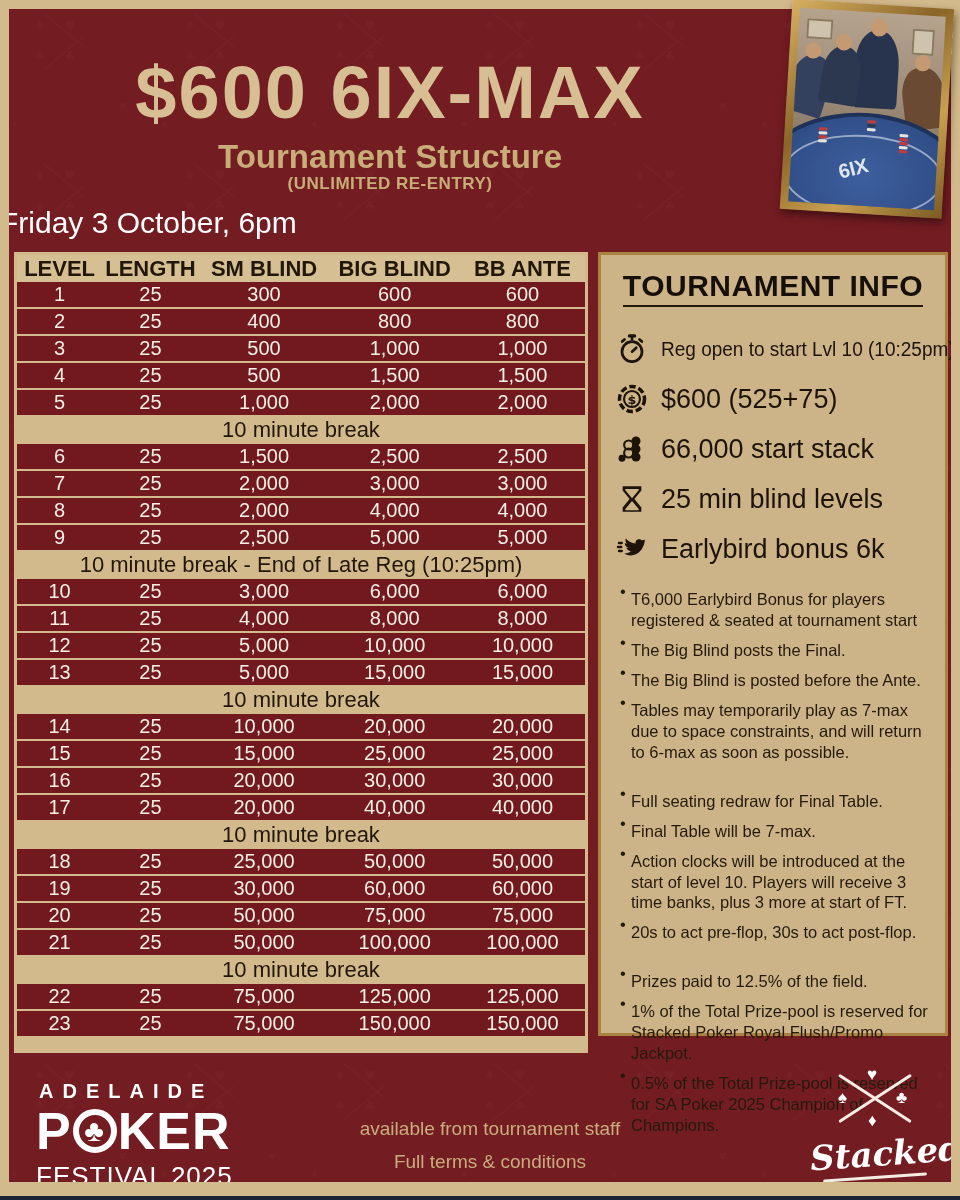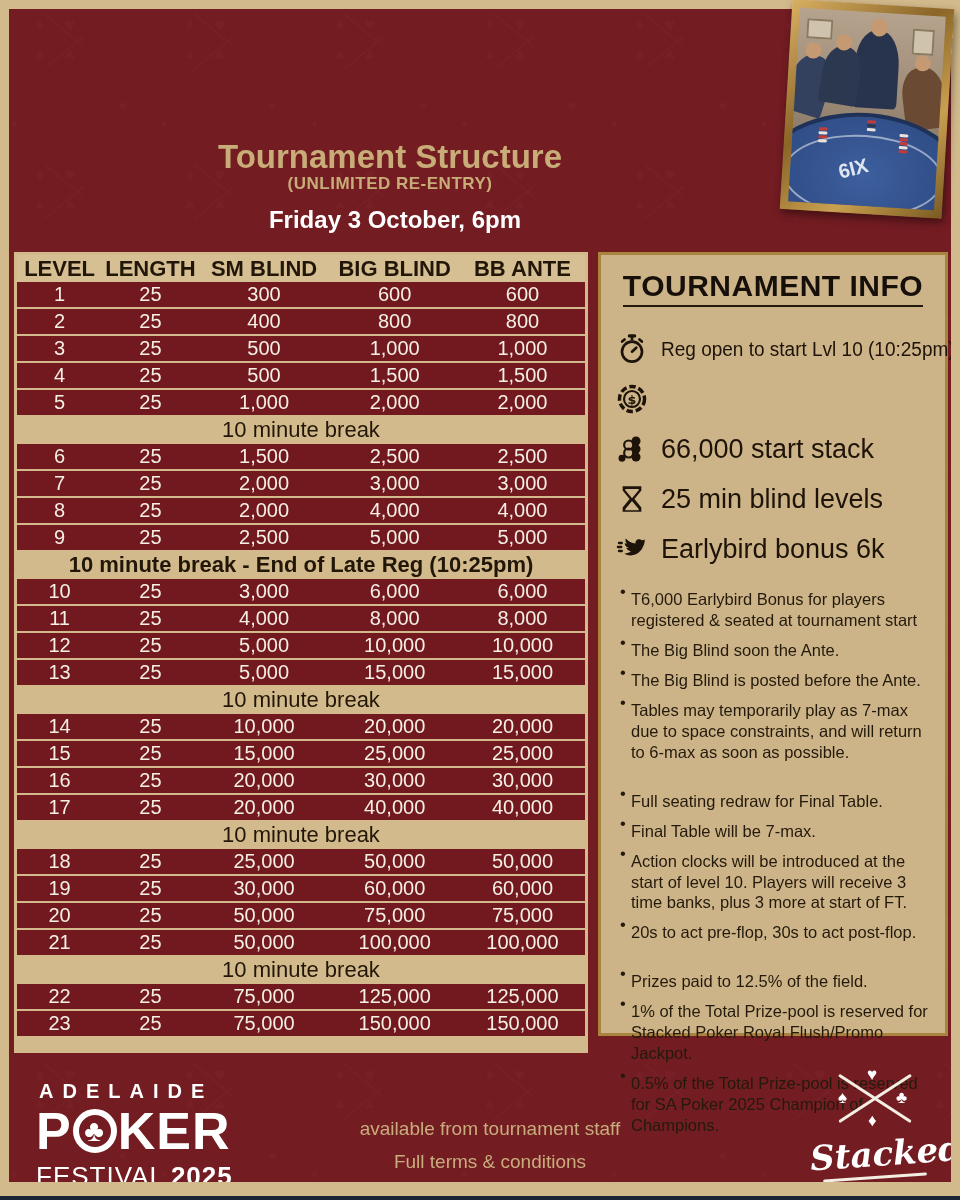--- a/index.html
+++ b/index.html
@@ -16,22 +16,22 @@
   }
   .navy-strip { position:absolute; left:0; right:0; bottom:0; height:4px; background:#1c2533; z-index:31; }
 
   
   .title { position:absolute; top:50px; left:0; width:780px; text-align:center;
     font-size:74px; font-weight:800; letter-spacing:2px; color:#d7bf93; }
   .subtitle { position:absolute; top:138px; left:0; width:780px; text-align:center;
     font-size:33px; font-weight:700; color:#c9ad79; }
   .reentry { position:absolute; top:174px; left:0; width:780px; text-align:center;
     font-size:17px; font-weight:700; letter-spacing:.5px; color:#c9ad79; }
-  .datetime { position:absolute; top:206px; left:0; width:790px; text-align:center;
-    font-size:24px; font-weight:700; color:#ffffff; }
+  .datetime { position:absolute; top:206px; left:0; width:790px; 
+    font-size:30px; font-weight:400; color:#ffffff; }
 
   
   .photo-frame {
     position:absolute; left:786px; top:4px; width:162px; height:210px;
     transform:rotate(3.5deg); z-index:32;
     background:linear-gradient(135deg,#d8b063,#8a6527 40%,#c9a050 70%,#7a5a22);
     padding:8px; box-shadow:2px 4px 8px rgba(0,0,0,.45);
   }
   .photo-inner { position:relative; width:100%; height:100%; overflow:hidden;
     background:linear-gradient(180deg,#b5a38e 0%,#9c8a76 45%,#6d6052 100%); }
@@ -51,21 +51,21 @@
     position:absolute; left:14px; top:252px; width:574px;
     border:3px solid #d3ba8c; background:#d3ba8c; z-index:5;
   }
   .t-head { display:flex; height:27px; align-items:center; background:#d6bf92;
     font-weight:700; font-size:22px; color:#211607; }
   .t-row { display:flex; height:25px; margin-bottom:2px; align-items:center;
     background:#72191f; color:#f5efe4; font-size:20px; }
   .t-row:last-child { margin-bottom:14px; }
   .t-break { display:flex; height:25px; margin-bottom:2px; align-items:center; justify-content:center;
     background:#d3ba8c; color:#211607; font-size:22px; }
-  .t-break.bold { font-weight:700; }
+  .t-break.bold { font-weight:400; }
   .cell { text-align:center; }
   .c0 { width:15%; } .c1 { width:17%; } .c2 { width:23%; } .c3 { width:23%; } .c4 { width:22%; }
 
   
   .info-panel {
     position:absolute; left:598px; top:252px; width:350px; height:784px;
     background:#cdb488; border:3px solid #aa8340; z-index:5;
     padding:12px 14px 10px 14px; color:#241a0c;
   }
   .info-title { width:fit-content; margin:2px auto 24px auto; font-size:30px; font-weight:700;
@@ -83,21 +83,21 @@
   .bullet .btxt { flex:1;margin-top:8px; }
 
   
   .fest-logo { position:absolute; left:36px; top:1072px; color:#fff; z-index:6;margin-top:8px; }
   .fest-line1 { font-size:20px; font-weight:700; letter-spacing:9px; margin-left:3px; }
   .fest-line2 { font-size:52px; font-weight:800; letter-spacing:1px; line-height:1.0;
     display:flex; align-items:center; margin-top:2px; }
   .club-o { display:inline-flex; width:44px; height:44px; border:6px solid #fff; border-radius:50%;
     align-items:center; justify-content:center; font-size:30px; line-height:1; margin:0 1px; }
   .fest-line3 { font-size:26px; margin-top:4px; letter-spacing:1px; }
-  .fest-line3 .yr { font-weight:700; margin-left:6px; }
+  .fest-line3 .yr { font-weight:400; margin-left:6px; }
   .terms { position:absolute; left:240px; top:1112px; width:500px; text-align:center;
     color:#c9ad7e; font-size:19px; line-height:1.75; z-index:6; }
   .stacked-logo { position:absolute; left:810px; top:1068px; width:130px; text-align:center;
     color:#fff; z-index:6; }
   .suit-cross { position:relative; width:78px; height:62px; margin:0 auto; }
   .suit-cross .ln { position:absolute; left:-4px; top:29px; width:86px; height:2.5px;
     background:#f3ede2; border-radius:2px; }
   .suit-cross .s { position:absolute; font-size:17px; line-height:1; }
   .stacked-name { font-family:"DejaVu Serif","Liberation Serif",serif; font-style:italic;
     font-weight:700; font-size:34px; margin-top:4px; transform:rotate(-4deg); }
@@ -121,20 +121,21 @@
           <rect x="28" y="26" width="52" height="1.5" transform="rotate(40 54 42)"></rect>
           <rect x="28" y="56" width="52" height="1.5" transform="rotate(-40 54 42)"></rect>
           <text x="118" y="110" font-size="10">♥</text>
           <text x="10" y="128" font-size="10">♦</text>
         </g>
       </pattern>
     </defs>
     <rect width="100%" height="100%" fill="url(#suits)" opacity="0.28"></rect>
   </svg>
 
+  <div class="title">$600 6IX-MAX</div>
   <div class="subtitle">Tournament Structure</div>
   <div class="reentry">(UNLIMITED RE-ENTRY)</div>
   <div class="datetime">Friday 3 October, 6pm</div>
 
   <div class="photo-frame">
     <div class="photo-inner">
       <div class="wall-pic" style="left:8px;top:10px;width:26px;height:20px;"></div>
       <div class="wall-pic" style="right:10px;top:14px;width:22px;height:26px;"></div>
       <div class="person" style="left:58px;top:18px;width:44px;height:78px;background:#28344e;"></div>
       <div class="head" style="left:72px;top:6px;width:17px;height:18px;"></div>
@@ -362,20 +363,21 @@
           <span class="hl-text">Reg open to start Lvl 10 (10:25pm)</span>
         </div>
         <div class="hl-row">
           <span class="hl-icon">
             <svg viewBox="0 0 24 24">
               <circle cx="12" cy="12" r="9.4" fill="none" stroke="#1d1309" stroke-width="2.6" stroke-dasharray="4.8 2.2"></circle>
               <circle cx="12" cy="12" r="6" fill="none" stroke="#1d1309" stroke-width="1.6"></circle>
               <text x="12" y="15.6" text-anchor="middle" font-size="9.5" font-weight="bold" fill="#1d1309" font-family="DejaVu Sans">$</text>
             </svg>
           </span>
+          <span class="hl-text">$600 (525+75)</span>
         </div>
         <div class="hl-row">
           <span class="hl-icon">
             <svg viewBox="0 0 24 24" fill="#1d1309">
               <circle cx="15" cy="6" r="3.4"></circle>
               <circle cx="9.5" cy="9" r="3.4" fill="none" stroke="#1d1309" stroke-width="1.6"></circle>
               <circle cx="15" cy="12" r="3.4"></circle>
               <circle cx="9.5" cy="15" r="3.4" fill="none" stroke="#1d1309" stroke-width="1.6"></circle>
               <circle cx="15" cy="18" r="3.4"></circle>
               <circle cx="4.5" cy="19" r="2.6"></circle>
@@ -402,21 +404,21 @@
         </div>
       </div>
     <div class="bullets" id="bullets">
         <div class="bullet-group">
           <div class="bullet">
             <span class="dot">•</span>
             <span class="btxt">T6,000 Earlybird Bonus for players registered &amp; seated at tournament start</span>
           </div>
           <div class="bullet">
             <span class="dot">•</span>
-            <span class="btxt">The Big Blind soon the Ante.</span>
+            <span class="btxt">The Big Blind posts the Final.</span>
           </div>
           <div class="bullet">
             <span class="dot">•</span>
             <span class="btxt">The Big Blind is posted before the Ante.</span>
           </div>
           <div class="bullet">
             <span class="dot">•</span>
             <span class="btxt">Tables may temporarily play as 7-max due to space constraints, and will return to 6-max as soon as possible.</span>
           </div>
         </div>

